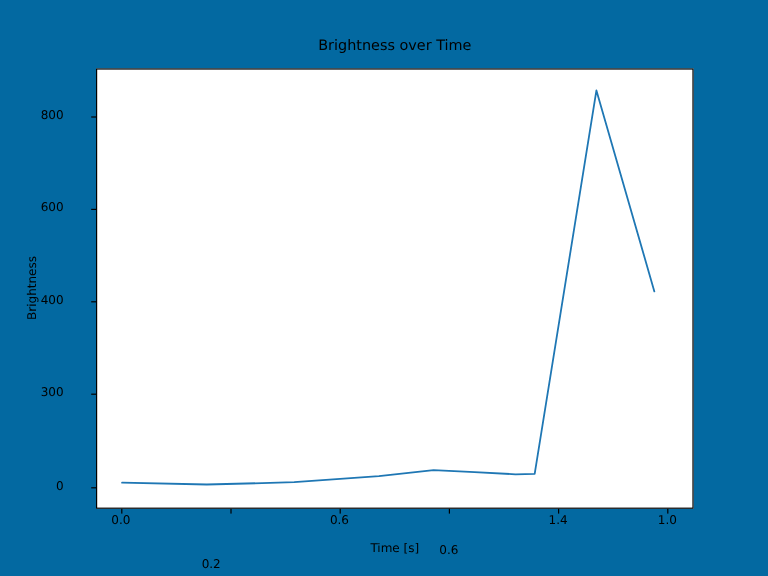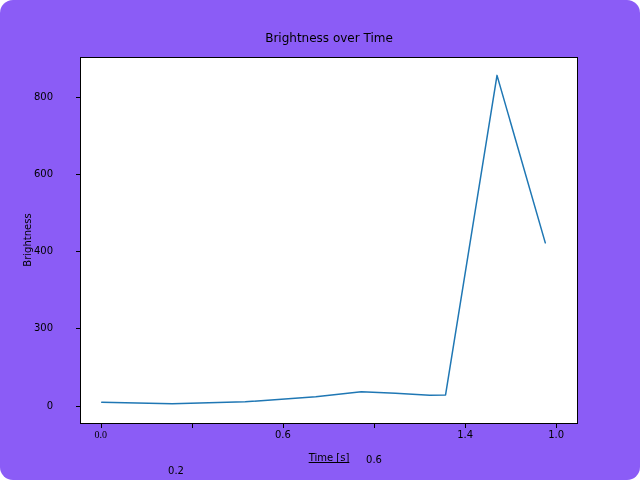--- a/index.html
+++ b/index.html
@@ -10,22 +10,21 @@
   body {
     width: 640px;
     height: 480px;
     font-family: "DejaVu Sans", sans-serif;
     overflow: hidden;
   }
   #figure {
     position: relative;
     width: 640px;
     height: 480px;
-    background: #8b5cf6;
-    border-radius: 13px;
+    background: #0369a1;
   }
   #chart-title {
     position: absolute;
     left: 80px;
     top: 31px;
     width: 498px;
     text-align: center;
     font-size: 12px;
     color: #000000;
     line-height: 14px;
@@ -82,21 +81,20 @@
   }
   #xlabel {
     position: absolute;
     left: 80px;
     top: 452px;
     width: 498px;
     text-align: center;
     font-size: 10px;
     color: #000000;
     line-height: 12px;
-    text-decoration: underline;
   }
   #ylabel {
     position: absolute;
     left: 0px;
     top: 0px;
     width: 140px;
     text-align: center;
     font-size: 10px;
     color: #000000;
     line-height: 12px;
@@ -127,21 +125,21 @@
       <div class="ytick-label" style="top: 399.5px;">0</div>
       <div class="ytick-mark" style="top: 328.3px;"></div>
       <div class="ytick-label" style="top: 322.3px;">300</div>
       <div class="ytick-mark" style="top: 251.1px;"></div>
       <div class="ytick-label" style="top: 245.1px;">400</div>
       <div class="ytick-mark" style="top: 173.9px;"></div>
       <div class="ytick-label" style="top: 167.9px;">600</div>
       <div class="ytick-mark" style="top: 96.7px;"></div>
       <div class="ytick-label" style="top: 90.7px;">800</div>
       <div class="xtick-mark" style="left: 100.7px;"></div>
-      <div class="xtick-label" style="left: 80.7px; font-family: Liberation Serif, serif;">0.0</div>
+      <div class="xtick-label" style="left: 80.7px;">0.0</div>
       <div class="xtick-mark" style="left: 191.8px;"></div>
       <div class="xtick-label" style="left: 156px; margin-top: 36px;">0.2</div>
       <div class="xtick-mark" style="left: 282.9px;"></div>
       <div class="xtick-label" style="left: 262.9px;">0.6</div>
       <div class="xtick-mark" style="left: 374px;"></div>
       <div class="xtick-label" style="left: 354px; margin-top: 25px;">0.6</div>
       <div class="xtick-mark" style="left: 465.1px;"></div>
       <div class="xtick-label" style="left: 445.1px;">1.4</div>
       <div class="xtick-mark" style="left: 556.1px;"></div>
       <div class="xtick-label" style="left: 536.1px;">1.0</div>

